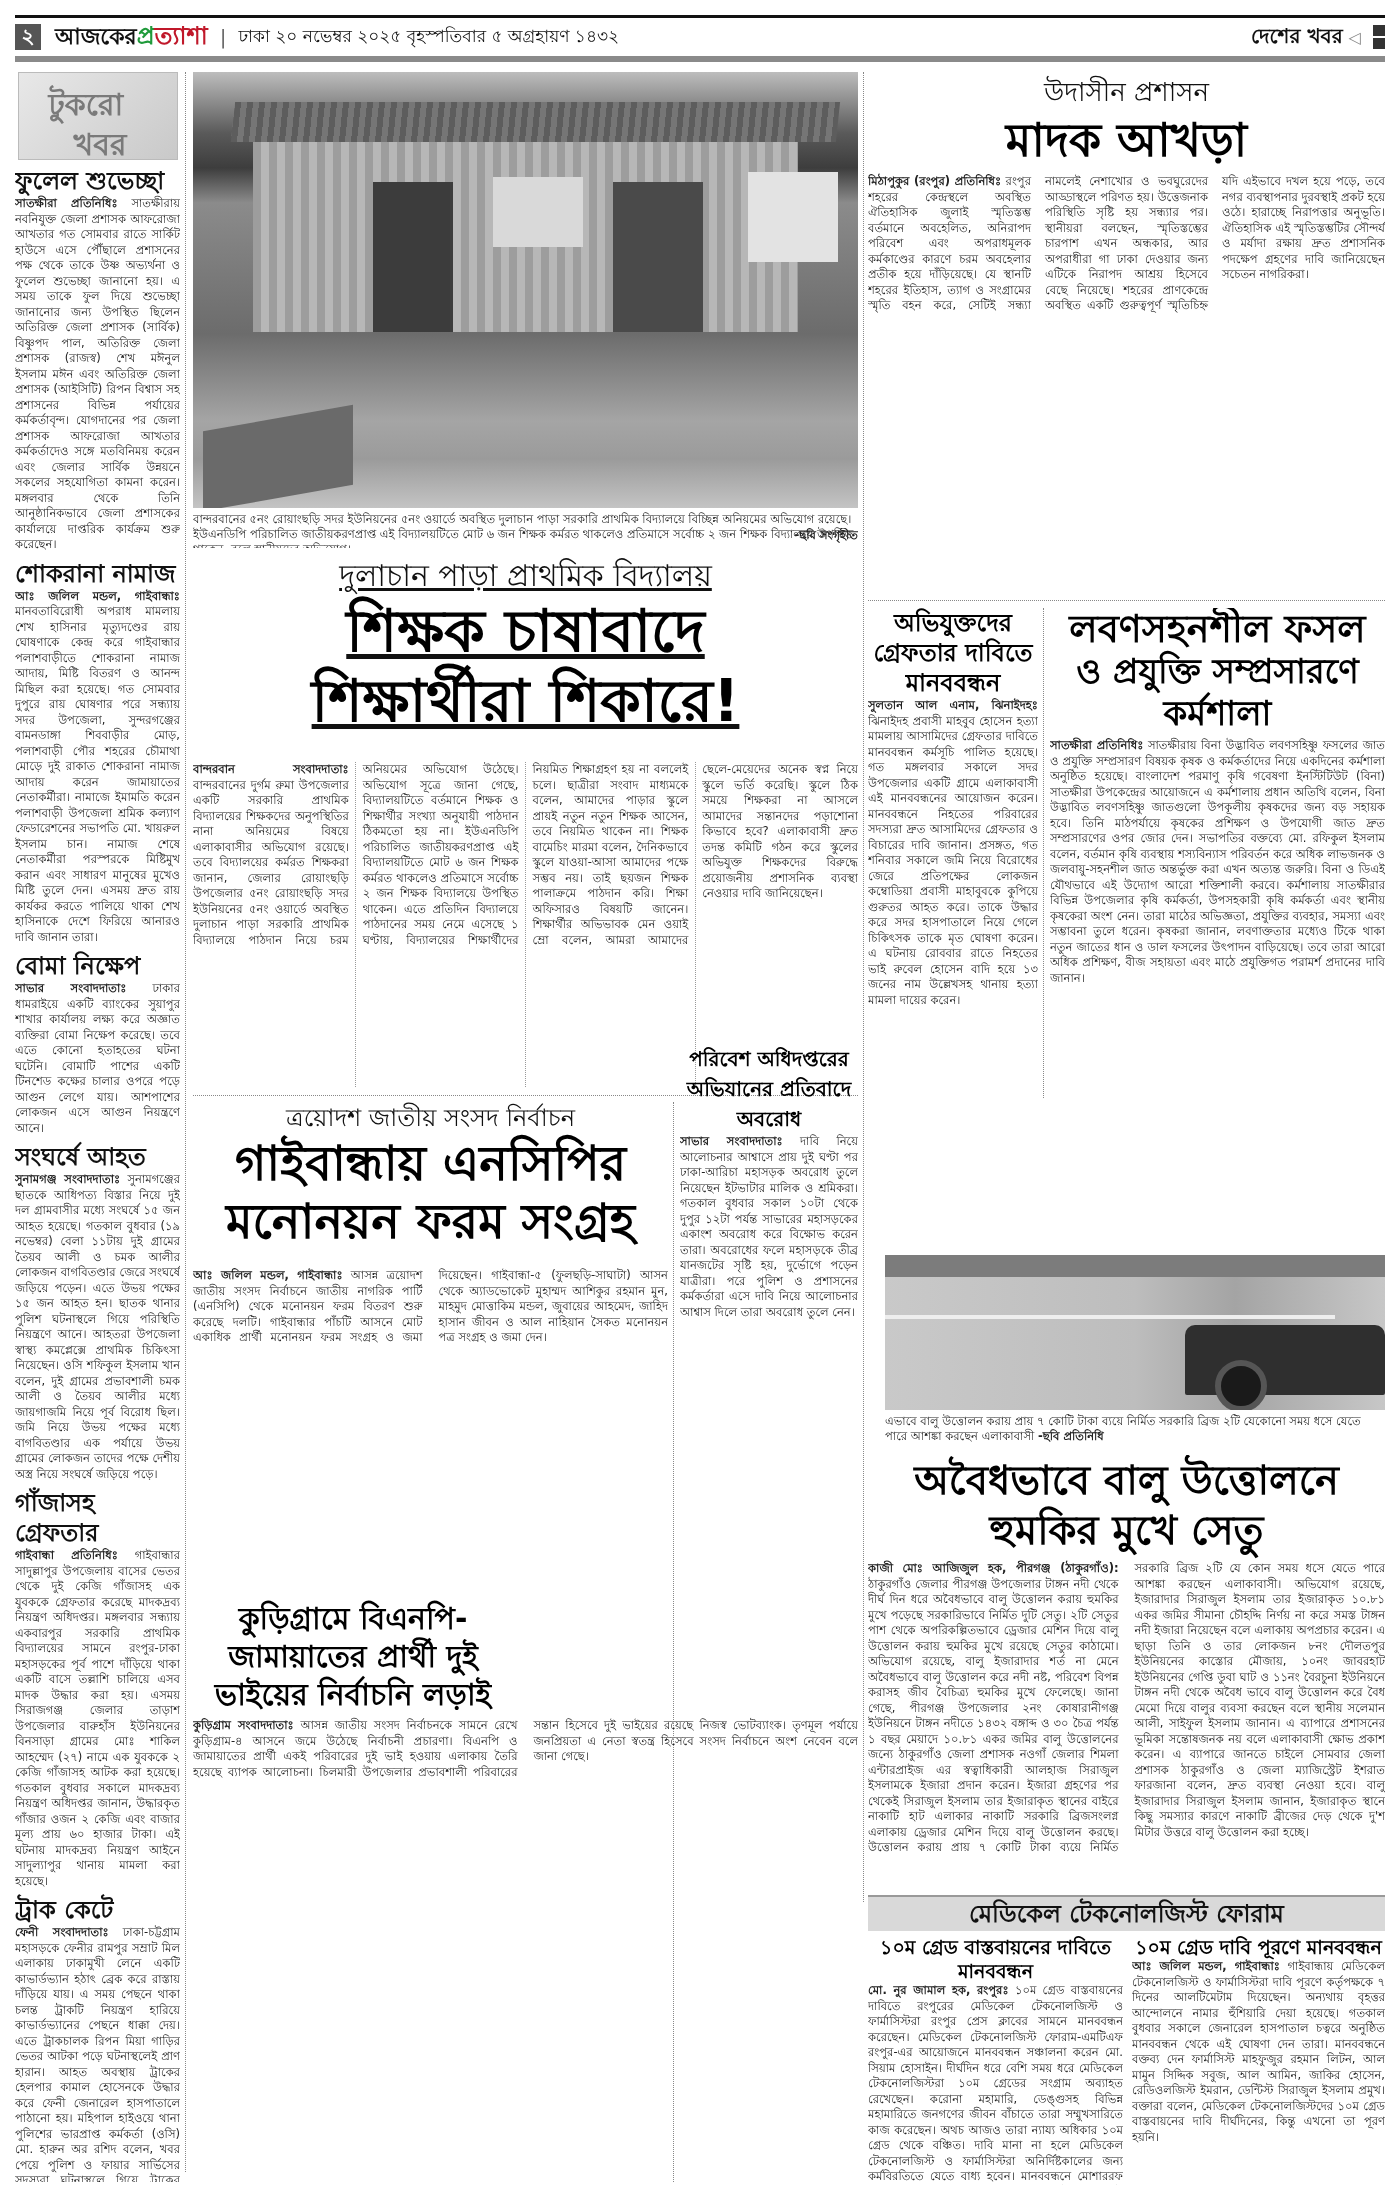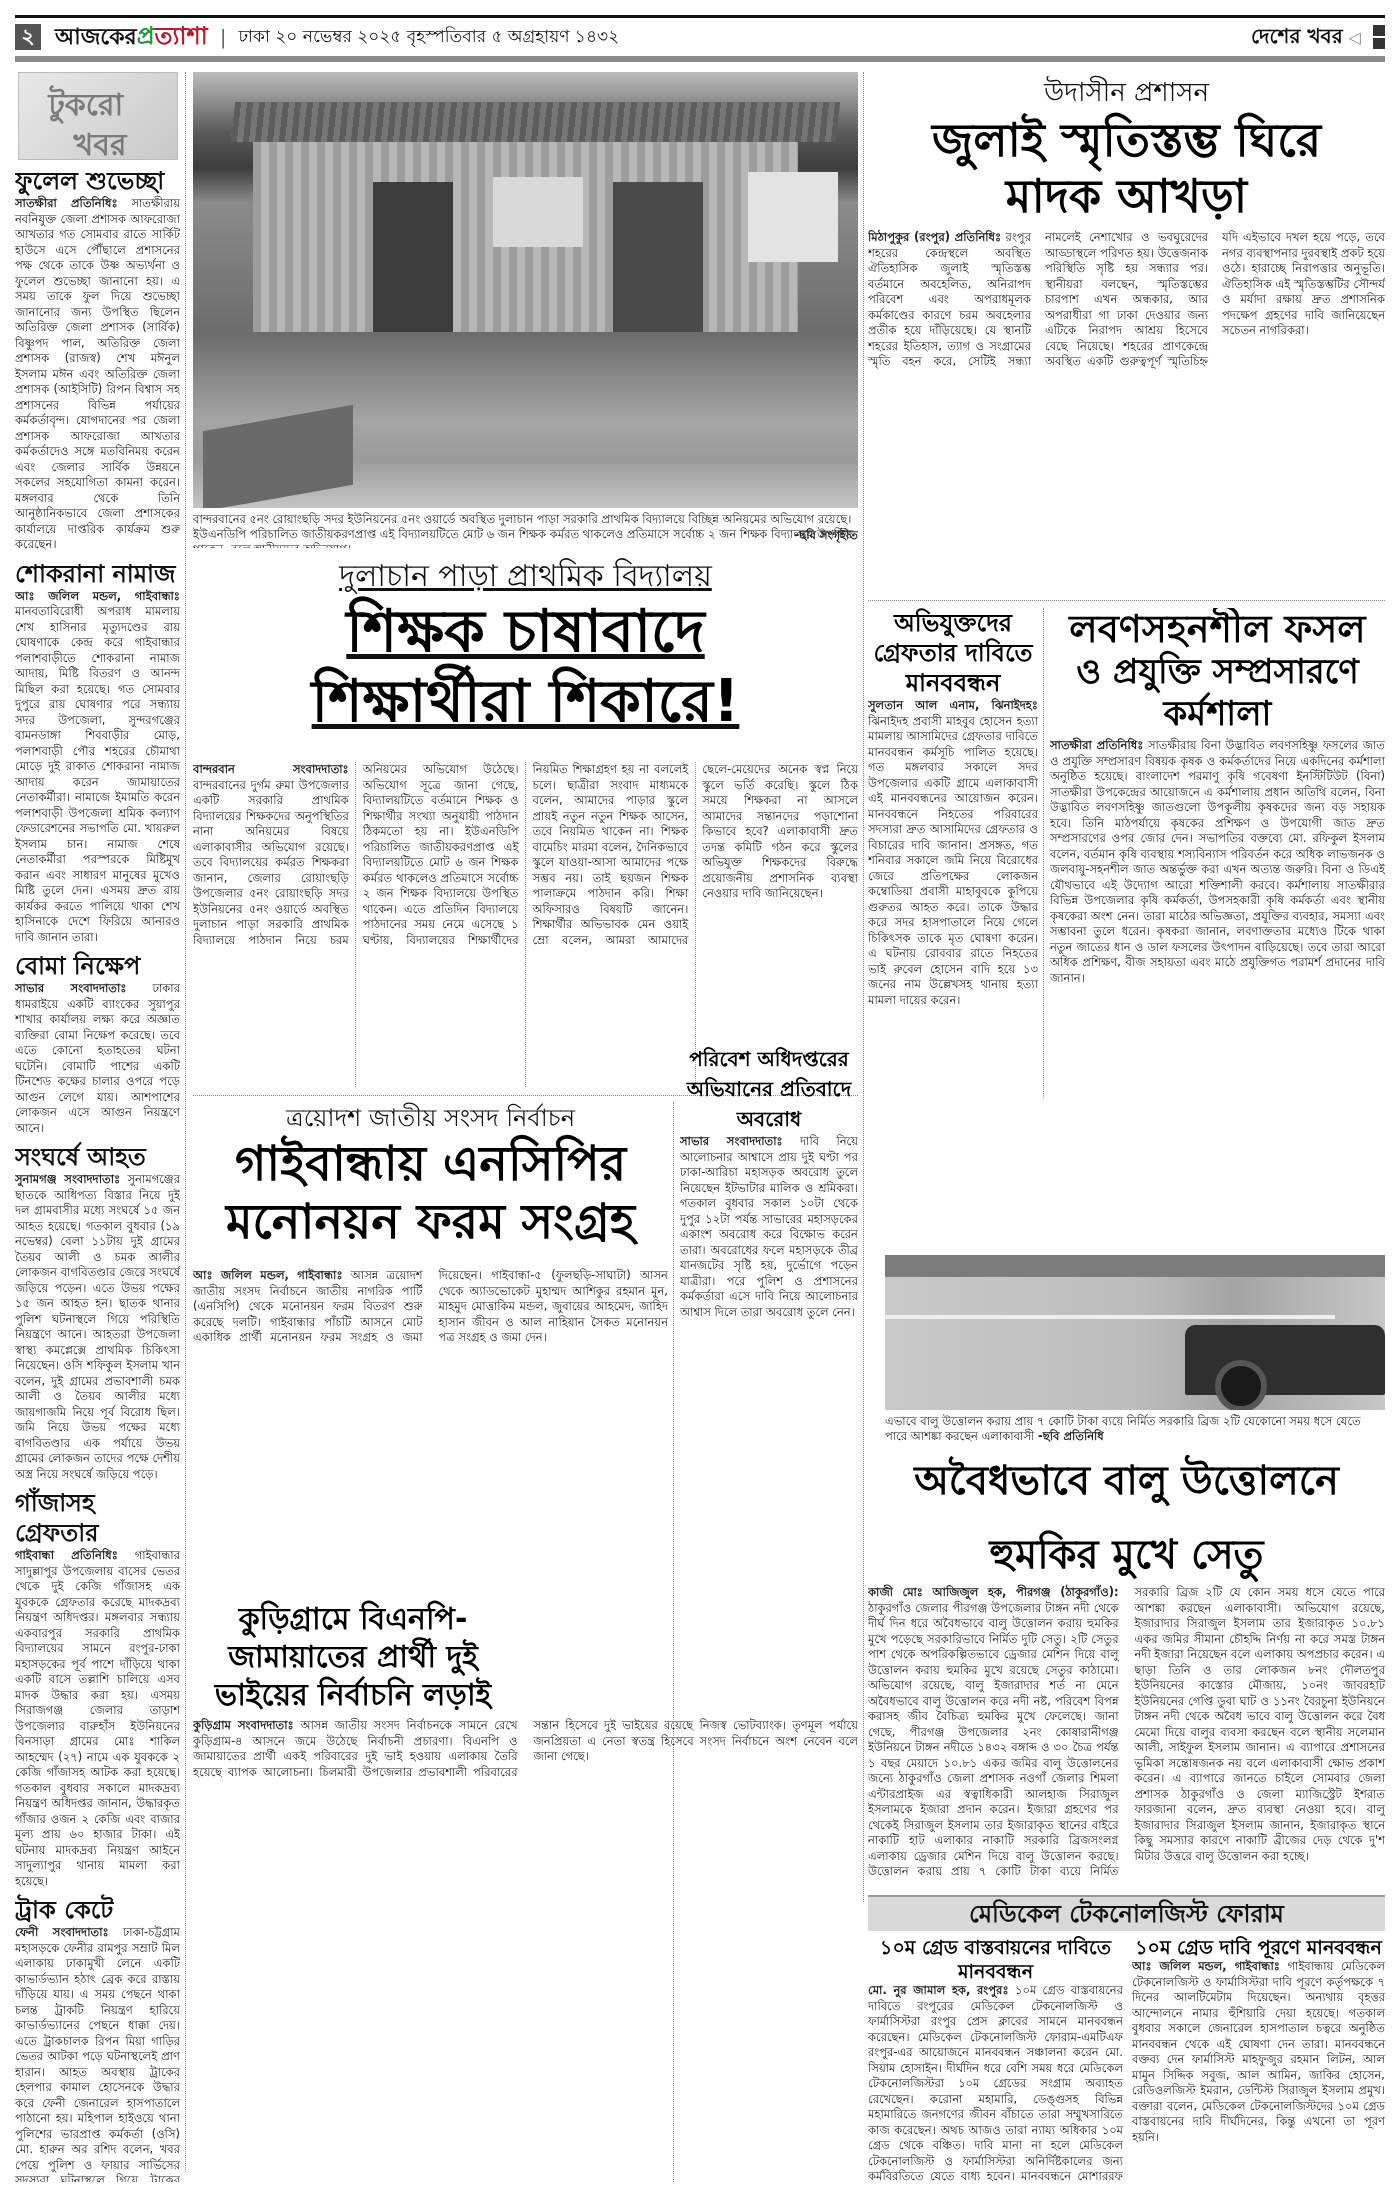--- a/index.html
+++ b/index.html
@@ -147,21 +147,20 @@
   <div class="headline h-xl">শিক্ষার্থীরা শিকারে!</div>
 </div>
 <div class="col cols4 body-text" style="left:193px; top:762px; width:665px; height:325px;">
   <span class="byline">বান্দরবান সংবাদদাতাঃ</span>
   <span>বান্দরবানের দুর্গম রুমা উপজেলার একটি সরকারি প্রাথমিক বিদ্যালয়ের শিক্ষকদের অনুপস্থিতির নানা অনিয়মের বিষয়ে এলাকাবাসীর অভিযোগ রয়েছে। তবে বিদ্যালয়ের কর্মরত শিক্ষকরা জানান, জেলার রোয়াংছড়ি উপজেলার ৫নং রোয়াংছড়ি সদর ইউনিয়নের ৫নং ওয়ার্ডে অবস্থিত দুলাচান পাড়া সরকারি প্রাথমিক বিদ্যালয়ে পাঠদান নিয়ে চরম অনিয়মের অভিযোগ উঠেছে। অভিযোগ সূত্রে জানা গেছে, বিদ্যালয়টিতে বর্তমানে শিক্ষক ও শিক্ষার্থীর সংখ্যা অনুযায়ী পাঠদান ঠিকমতো হয় না। ইউএনডিপি পরিচালিত জাতীয়করণপ্রাপ্ত এই বিদ্যালয়টিতে মোট ৬ জন শিক্ষক কর্মরত থাকলেও প্রতিমাসে সর্বোচ্চ ২ জন শিক্ষক বিদ্যালয়ে উপস্থিত থাকেন। এতে প্রতিদিন বিদ্যালয়ে পাঠদানের সময় নেমে এসেছে ১ ঘণ্টায়, বিদ্যালয়ের শিক্ষার্থীদের নিয়মিত শিক্ষাগ্রহণ হয় না বললেই চলে। ছাত্রীরা সংবাদ মাধ্যমকে বলেন, আমাদের পাড়ার স্কুলে প্রায়ই নতুন নতুন শিক্ষক আসেন, তবে নিয়মিত থাকেন না। শিক্ষক বামেচিং মারমা বলেন, দৈনিকভাবে স্কুলে যাওয়া-আসা আমাদের পক্ষে সম্ভব নয়। তাই ছয়জন শিক্ষক পালাক্রমে পাঠদান করি। শিক্ষা অফিসারও বিষয়টি জানেন। শিক্ষার্থীর অভিভাবক মেন ওয়াই ম্রো বলেন, আমরা আমাদের ছেলে-মেয়েদের অনেক স্বপ্ন নিয়ে স্কুলে ভর্তি করেছি। স্কুলে ঠিক সময়ে শিক্ষকরা না আসলে আমাদের সন্তানদের পড়াশোনা কিভাবে হবে? এলাকাবাসী দ্রুত তদন্ত কমিটি গঠন করে স্কুলের অভিযুক্ত শিক্ষকদের বিরুদ্ধে প্রয়োজনীয় প্রশাসনিক ব্যবস্থা নেওয়ার দাবি জানিয়েছেন।</span>
 </div>
 <div class="hrule" style="left:193px; top:1095px; width:665px;"></div>
 
 <div class="col" style="left:868px; top:72px; width:517px; height:510px;">
   <div class="kicker" style="font-size:26px;">উদাসীন প্রশাসন</div>
-  <div class="headline h-l">জুলাই স্মৃতিস্তম্ভ ঘিরে</div>
   <div class="headline h-l">মাদক আখড়া</div>
   <div class="cols3 body-text" style="height:330px; margin-top:6px;">
     <span class="byline">মিঠাপুকুর (রংপুর) প্রতিনিধিঃ</span>
     <span>রংপুর শহরের কেন্দ্রস্থলে অবস্থিত ঐতিহাসিক জুলাই স্মৃতিস্তম্ভ বর্তমানে অবহেলিত, অনিরাপদ পরিবেশ এবং অপরাধমূলক কর্মকাণ্ডের কারণে চরম অবহেলার প্রতীক হয়ে দাঁড়িয়েছে। যে স্থানটি শহরের ইতিহাস, ত্যাগ ও সংগ্রামের স্মৃতি বহন করে, সেটিই সন্ধ্যা নামলেই নেশাখোর ও ভবঘুরেদের আড্ডাস্থলে পরিণত হয়। উত্তেজনাক পরিস্থিতি সৃষ্টি হয় সন্ধ্যার পর। স্থানীয়রা বলছেন, স্মৃতিস্তম্ভের চারপাশ এখন অন্ধকার, আর অপরাধীরা গা ঢাকা দেওয়ার জন্য এটিকে নিরাপদ আশ্রয় হিসেবে বেছে নিয়েছে। শহরের প্রাণকেন্দ্রে অবস্থিত একটি গুরুত্বপূর্ণ স্মৃতিচিহ্ন যদি এইভাবে দখল হয়ে পড়ে, তবে নগর ব্যবস্থাপনার দুরবস্থাই প্রকট হয়ে ওঠে। হারাচ্ছে নিরাপত্তার অনুভূতি। ঐতিহাসিক এই স্মৃতিস্তম্ভটির সৌন্দর্য ও মর্যাদা রক্ষায় দ্রুত প্রশাসনিক পদক্ষেপ গ্রহণের দাবি জানিয়েছেন সচেতন নাগরিকরা।</span>
   </div>
 </div>
 <div class="vrule" style="left:863px; top:72px; height:1830px;"></div>
 <div class="hrule" style="left:868px; top:600px; width:517px;"></div>
 
 <div class="col" style="left:868px; top:608px; width:170px; height:740px;">
@@ -214,21 +213,21 @@
     <div class="rail"></div>
 
   <div class="tractor" style="left:300px;"></div>
     <div class="wheel" style="left:330px;"></div>
 </div>
 <div class="col" style="left:885px; top:1414px; width:500px; height:34px;">
   <p class="caption"><span>এভাবে বালু উত্তোলন করায় প্রায় ৭ কোটি টাকা ব্যয়ে নির্মিত সরকারি ব্রিজ ২টি যেকোনো সময় ধসে যেতে পারে আশঙ্কা করছেন এলাকাবাসী</span> <span class="credit">-ছবি প্রতিনিধি</span></p>
 </div>
 <div class="col" style="left:868px; top:1455px; width:517px; height:440px;">
   <div class="headline h-l" style="font-size:40px;line-height:50px;">অবৈধভাবে বালু উত্তোলনে</div>
-  <div class="headline h-l" style="font-size:40px;line-height:50px;margin-top:24px;">হুমকির মুখে সেতু</div>
+  <div class="headline h-l" style="font-size:40px;line-height:50px;">হুমকির মুখে সেতু</div>
   <div class="cols2 body-text" style="height:330px; margin-top:6px;">
     <span class="byline">কাজী মোঃ আজিজুল হক, পীরগঞ্জ (ঠাকুরগাঁও):</span>
     <span>ঠাকুরগাঁও জেলার পীরগঞ্জ উপজেলার টাঙ্গন নদী থেকে দীর্ঘ দিন ধরে অবৈধভাবে বালু উত্তোলন করায় হুমকির মুখে পড়েছে সরকারিভাবে নির্মিত দুটি সেতু। ২টি সেতুর পাশ থেকে অপরিকল্পিতভাবে ড্রেজার মেশিন দিয়ে বালু উত্তোলন করায় হুমকির মুখে রয়েছে সেতুর কাঠামো। অভিযোগ রয়েছে, বালু ইজারাদার শর্ত না মেনে অবৈধভাবে বালু উত্তোলন করে নদী নষ্ট, পরিবেশ বিপন্ন করাসহ জীব বৈচিত্র্য হুমকির মুখে ফেলেছে। জানা গেছে, পীরগঞ্জ উপজেলার ২নং কোষারানীগঞ্জ ইউনিয়নে টাঙ্গন নদীতে ১৪৩২ বঙ্গাব্দ ও ৩০ চৈত্র পর্যন্ত ১ বছর মেয়াদে ১০.৮১ একর জমির বালু উত্তোলনের জন্যে ঠাকুরগাঁও জেলা প্রশাসক নওগাঁ জেলার শিমলা এন্টারপ্রাইজ এর স্বত্বাধিকারী আলহাজ সিরাজুল ইসলামকে ইজারা প্রদান করেন। ইজারা গ্রহণের পর থেকেই সিরাজুল ইসলাম তার ইজারাকৃত স্থানের বাইরে নাকাটি হাট এলাকার নাকাটি সরকারি ব্রিজসংলগ্ন এলাকায় ড্রেজার মেশিন দিয়ে বালু উত্তোলন করছে। উত্তোলন করায় প্রায় ৭ কোটি টাকা ব্যয়ে নির্মিত সরকারি ব্রিজ ২টি যে কোন সময় ধসে যেতে পারে আশঙ্কা করছেন এলাকাবাসী। অভিযোগ রয়েছে, ইজারাদার সিরাজুল ইসলাম তার ইজারাকৃত ১০.৮১ একর জমির সীমানা চৌহদ্দি নির্ণয় না করে সমস্ত টাঙ্গন নদী ইজারা নিয়েছেন বলে এলাকায় অপপ্রচার করেন। এ ছাড়া তিনি ও তার লোকজন ৮নং দৌলতপুর ইউনিয়নের কাস্তোর মৌজায়, ১০নং জাবরহাট ইউনিয়নের গেপ্তি ডুবা ঘাট ও ১১নং বৈরচুনা ইউনিয়নে টাঙ্গন নদী থেকে অবৈধ ভাবে বালু উত্তোলন করে বৈধ মেমো দিয়ে বালুর ব্যবসা করছেন বলে স্থানীয় সলেমান আলী, সাইফুল ইসলাম জানান। এ ব্যাপারে প্রশাসনের ভূমিকা সন্তোষজনক নয় বলে এলাকাবাসী ক্ষোভ প্রকাশ করেন। এ ব্যাপারে জানতে চাইলে সোমবার জেলা প্রশাসক ঠাকুরগাঁও ও জেলা ম্যাজিস্ট্রেট ইশরাত ফারজানা বলেন, দ্রুত ব্যবস্থা নেওয়া হবে। বালু ইজারাদার সিরাজুল ইসলাম জানান, ইজারাকৃত স্থানে কিছু সমস্যার কারণে নাকাটি ব্রীজের দেড় থেকে দু'শ মিটার উত্তরে বালু উত্তোলন করা হচ্ছে।</span>
   </div>
 </div>
 
 <div class="col forum-banner" style="left:868px; top:1895px; width:517px; height:36px;">মেডিকেল টেকনোলজিস্ট ফোরাম</div>
 <div class="col" style="left:868px; top:1935px; width:255px; height:250px;">
   <div class="headline" style="font-size:19px;line-height:24px;">১০ম গ্রেড বাস্তবায়নের দাবিতে মানববন্ধন</div>
   <p class="body-text"><span class="byline">মো. নুর জামাল হক, রংপুরঃ</span> <span>১০ম গ্রেড বাস্তবায়নের দাবিতে রংপুরের মেডিকেল টেকনোলজিস্ট ও ফার্মাসিস্টরা রংপুর প্রেস ক্লাবের সামনে মানববন্ধন করেছেন। মেডিকেল টেকনোলজিস্ট ফোরাম-এমটিএফ রংপুর-এর আয়োজনে মানববন্ধন সঞ্চালনা করেন মো. সিয়াম হোসাইন। দীর্ঘদিন ধরে বেশি সময় ধরে মেডিকেল টেকনোলজিস্টরা ১০ম গ্রেডের সংগ্রাম অব্যাহত রেখেছেন। করোনা মহামারি, ডেঙ্গুসহ বিভিন্ন মহামারিতে জনগণের জীবন বাঁচাতে তারা সম্মুখসারিতে কাজ করেছেন। অথচ আজও তারা ন্যায্য অধিকার ১০ম গ্রেড থেকে বঞ্চিত। দাবি মানা না হলে মেডিকেল টেকনোলজিস্ট ও ফার্মাসিস্টরা অনির্দিষ্টকালের জন্য কর্মবিরতিতে যেতে বাধ্য হবেন। মানববন্ধনে মোশাররফ হোসেন, শহিদুল ইসলাম সহ মেডিকেল টেকনোলজিস্ট ফোরাম রংপুরের নেতৃবৃন্দ উপস্থিত ছিলেন।</span></p>

